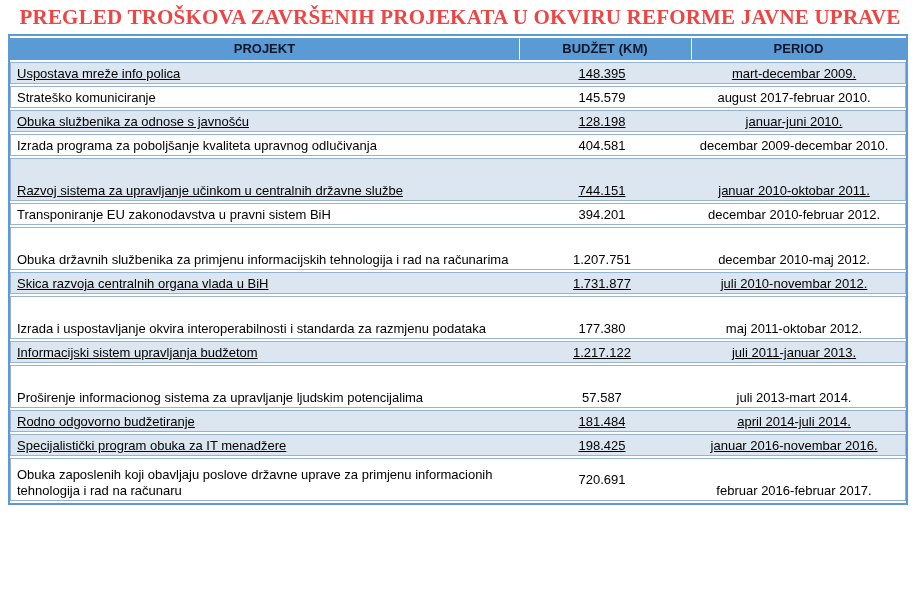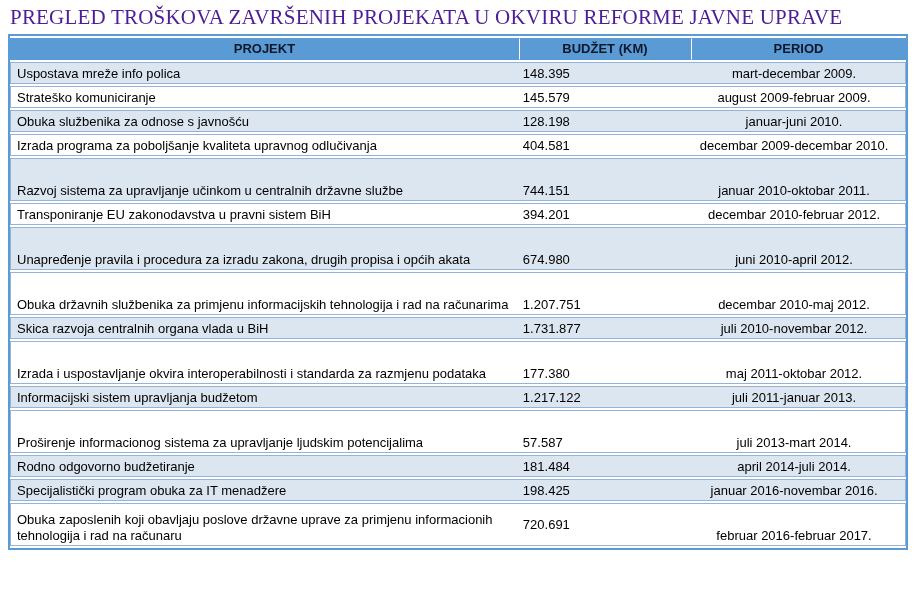--- a/index.html
+++ b/index.html
@@ -3,26 +3,26 @@
 <meta charset="utf-8">
 <style>
   html,body{margin:0;padding:0;}
   body{
     width:920px;height:599px;background:#ffffff;
     font-family:"Liberation Sans","DejaVu Sans",sans-serif;
     color:#000;overflow:hidden;
   }
   .page-title{
     margin:5px 10px 4px 10px;
-    text-align:left;
+    text-align:center;
     font-family:"Liberation Serif","DejaVu Serif",serif;
-    font-weight:normal;
+    font-weight:bold;
     font-size:21px;
     letter-spacing:0.2px;
-    color:#4c1d95;
+    color:#ef4444;
     white-space:nowrap;
   }
   table.cost-table{
     margin-left:8px;
     width:900px;
     border-collapse:separate;
     border-spacing:0 2px;
     border:2px solid #5B9BD5;
     font-size:13px;
     line-height:16px;
@@ -35,23 +35,23 @@
   }
   th + th{border-left:1px solid #ffffff;margin-left:22px;}
   td{
     padding:1px 4px;
     border-top:1px solid #95B3D7;
     border-bottom:1px solid #95B3D7;
     vertical-align:bottom;
   }
   td:first-child{border-left:1px solid #95B3D7;padding-left:6px;}
   td:last-child{border-right:1px solid #95B3D7;}
-  tr.band td{background:#DCE6F1;}
+  tr.band td{background:#DCE6F1;text-decoration:underline;}
   tr.plain td{background:#ffffff;}
-  td.c-bud{padding-right:10px;}
+  td.c-bud{text-align:center;padding-right:10px;}
   td.c-per{text-align:center;padding-right:12px;white-space:nowrap;}
   td.v-mid{vertical-align:middle;}
 </style>
 </head>
 <body>
 
 <div class="page-title">PREGLED TROŠKOVA ZAVRŠENIH PROJEKATA U OKVIRU REFORME JAVNE UPRAVE</div>
 
 <table class="cost-table">
   <colgroup>
@@ -68,46 +68,41 @@
   </thead>
   <tbody id="rows-body">
       <tr class="band">
     <td class="c-proj" style="height: 18px;">Uspostava mreže info polica</td>
     <td class="c-bud">148.395</td>
     <td class="c-per">mart-decembar 2009.</td>
   </tr>
       <tr class="plain">
     <td class="c-proj" style="height: 18px;">Strateško komuniciranje</td>
     <td class="c-bud">145.579</td>
-    <td class="c-per">august 2009-februar 2009.</td>
+    <td class="c-per">august 2017-februar 2010.</td>
   </tr>
       <tr class="band">
     <td class="c-proj" style="height: 18px; margin-left: 32px;">Obuka službenika za odnose s javnošću</td>
     <td class="c-bud">128.198</td>
     <td class="c-per">januar-juni 2010.</td>
   </tr>
       <tr class="plain">
     <td class="c-proj" style="height: 18px;">Izrada programa za poboljšanje kvaliteta upravnog odlučivanja</td>
     <td class="c-bud">404.581</td>
     <td class="c-per">decembar 2009-decembar 2010.</td>
   </tr>
       <tr class="band">
     <td class="c-proj" style="height: 39px;">Razvoj sistema za upravljanje učinkom u centralnih državne službe</td>
     <td class="c-bud">744.151</td>
     <td class="c-per">januar 2010-oktobar 2011.</td>
   </tr>
       <tr class="plain">
     <td class="c-proj" style="height: 18px;">Transponiranje EU zakonodavstva u pravni sistem BiH</td>
     <td class="c-bud">394.201</td>
     <td class="c-per">decembar 2010-februar 2012.</td>
-  </tr>
-      <tr class="band">
-    <td class="c-proj" style="height: 39px;">Unapređenje pravila i procedura za izradu zakona, drugih propisa i općih akata</td>
-    <td class="c-bud">674.980</td>
-    <td class="c-per">juni 2010-april 2012.</td>
   </tr>
       <tr class="plain">
     <td class="c-proj" style="height: 39px;">Obuka državnih službenika za primjenu informacijskih tehnologija i rad na računarima</td>
     <td class="c-bud">1.207.751</td>
     <td class="c-per">decembar 2010-maj 2012.</td>
   </tr>
       <tr class="band">
     <td class="c-proj" style="height: 18px;">Skica razvoja centralnih organa vlada u BiH</td>
     <td class="c-bud">1.731.877</td>
     <td class="c-per">juli 2010-novembar 2012.</td>

